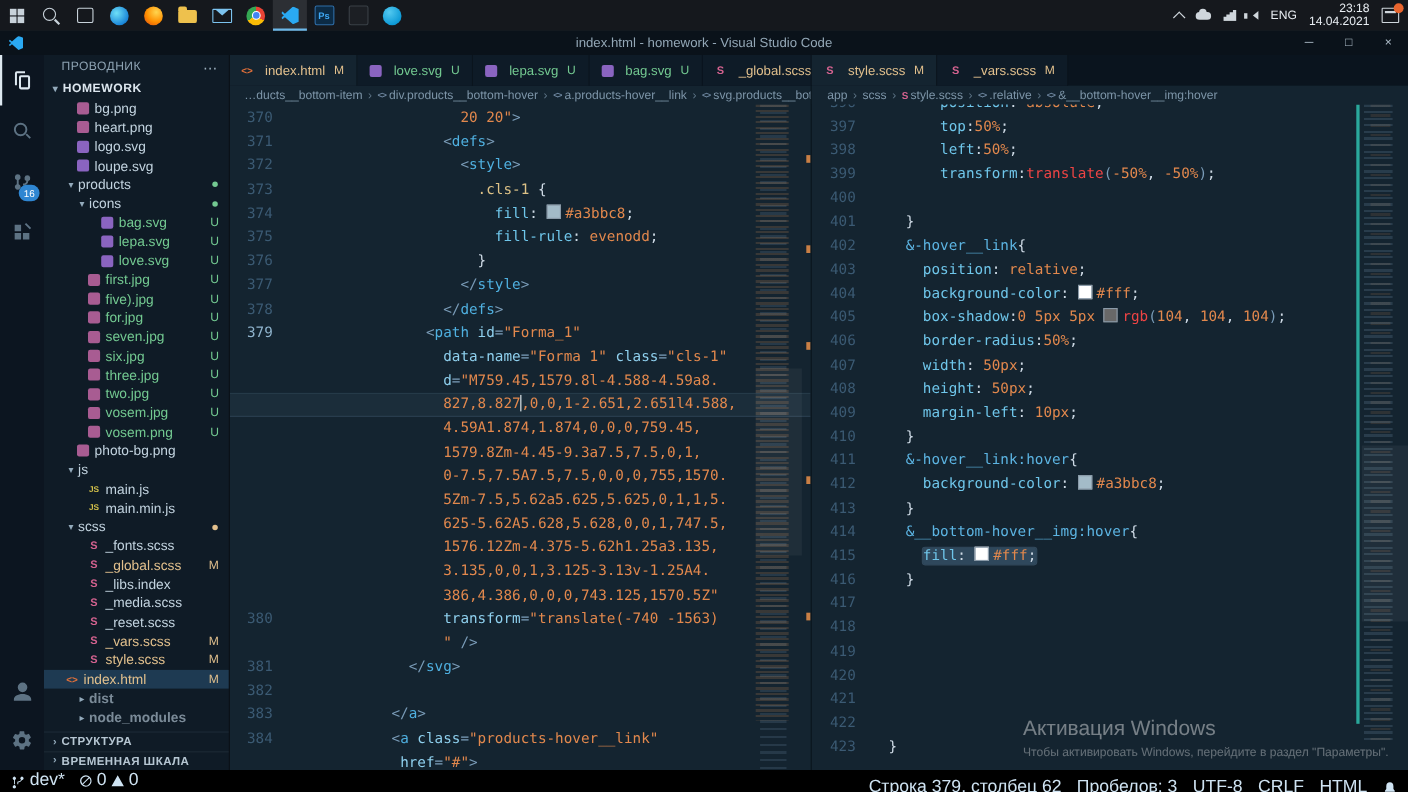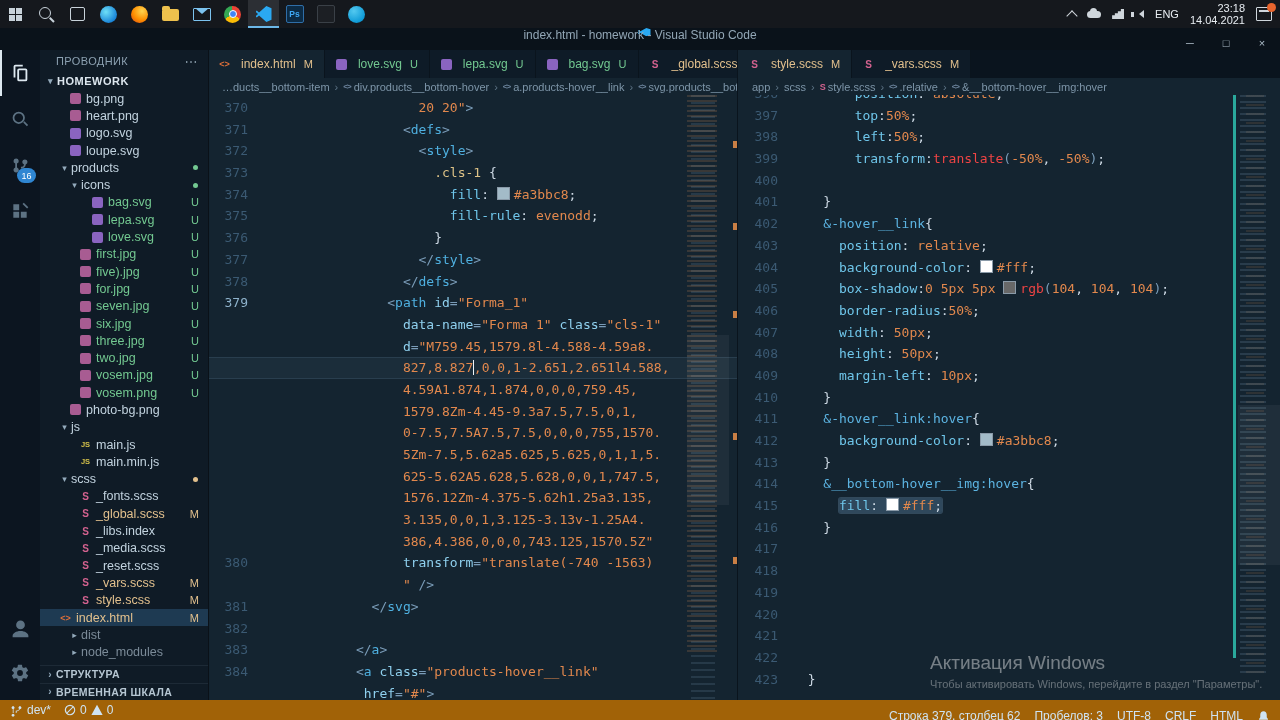--- a/index.html
+++ b/index.html
@@ -39,21 +39,21 @@
   .tr-network{width:12px;height:10px;background:#cfd6dc;clip-path:polygon(0 62%,23% 62%,23% 42%,48% 42%,48% 22%,73% 22%,73% 0,100% 0,100% 100%,0 100%);}
   .tr-volume{width:0;height:0;border:4px solid transparent;border-right:5px solid #cfd6dc;position:relative;}
   .tr-volume::before{content:'';position:absolute;left:-8px;top:-2.5px;width:3px;height:5px;background:#cfd6dc;}
   .tr-lang{font-size:11px;color:#e8edf2;text-align:right;}
   .tr-clock{text-align:right;font-size:11px;line-height:12.5px;color:#e8edf2;}
   .tr-ac{width:14px;height:12px;border:1.4px solid #cfd6dc;border-radius:1px;position:relative;}
   .tr-ac::before{content:'';position:absolute;left:2px;top:2px;right:2px;height:1.5px;background:#cfd6dc;}
   .tr-ac::after{content:'';position:absolute;right:-5px;top:-5px;width:9px;height:9px;border-radius:50%;background:#e8652e;}
 
   
-  .titlebar{position:absolute;top:28px;left:0;right:0;height:22px;background:#0a121a;display:flex;align-items:center;color:#93a7b6;font-size:12px;z-index:40;flex-direction:column;}
+  .titlebar{position:absolute;top:28px;left:0;right:0;height:22px;background:#0a121a;display:flex;align-items:center;color:#93a7b6;font-size:12px;z-index:40;}
   .vslogo{width:13px;height:13px;margin-left:8px;background:#2aa9f2;clip-path:polygon(68% 0,100% 14%,100% 86%,68% 100%,22% 60%,8% 72%,0 64%,16% 50%,0 36%,8% 28%,22% 40%);}
   .tb-title{position:absolute;left:0;right:0;text-align:center;pointer-events:none;}
   .win-controls{margin-left:auto;display:flex;height:100%;z-index:2;}
   .wc{width:36px;height:100%;display:flex;align-items:center;justify-content:center;color:#aebdc9;font-size:11px;cursor:pointer;}
 
   
   .activitybar{position:absolute;left:0;top:50px;width:40px;bottom:20px;background:#0c1520;z-index:30;}
   .ab-item{width:40px;height:46px;display:flex;align-items:center;justify-content:center;color:#5d7283;cursor:pointer;position:relative;}
   .ab-item.active{color:#dde8f0;box-shadow:inset 2px 0 0 #dde8f0;}
   .ab-badge{position:absolute;right:4px;bottom:5px;min-width:15px;height:15px;border-radius:9px;background:#2f86d2;color:#fff;font-size:9px;display:flex;align-items:center;justify-content:center;padding:0 2px;}
@@ -61,21 +61,21 @@
 
   
   .sidebar{position:absolute;left:40px;top:50px;width:168px;bottom:20px;background:#0f1b26;border-right:1px solid #0a1118;z-index:20;overflow:hidden;}
   .sb-header{height:22px;display:flex;align-items:center;padding:0 10px 0 16px;font-size:11px;letter-spacing:.4px;color:#8ca1b1;}
   .sb-actions{margin-left:auto;color:#9fb2c0;font-size:13px;cursor:pointer;}
   .sb-root{height:18px;display:flex;align-items:center;font-size:11px;font-weight:bold;letter-spacing:.5px;color:#dce6ee;padding-left:4px;cursor:pointer;}
   .sb-root .twisty{font-size:9px;}
   .tree{}
   .trow{display:flex;align-items:center;height:17.3px;font-size:12.5px;color:#c2d3df;cursor:pointer;white-space:nowrap;}
   .trow.selected{background:#1e3a52;}
-  .trow.dim>.tlabel{color:#7b8b98;}
+  .trow.dim>.tlabel{color:#7b8b98;font-weight:bold;}
   .trow.u>.tlabel{color:#73c991;}
   .trow.m>.tlabel{color:#e2c08d;}
   .twisty{width:13px;color:#93aabb;font-size:9px;flex:none;text-align:center;}
   .fi{width:11px;height:11px;border-radius:2px;margin-right:5px;flex:none;display:flex;align-items:center;justify-content:center;font-weight:bold;font-family:"Liberation Sans",sans-serif;}
   .fi-img{background:#a85c92;}
   .fi-svg{background:#8a64c0;}
   .fi-js{color:#d3c04a;font-size:7.5px;}  .fi-js::before{content:"JS";}
   .fi-scss{color:#d3628f;font-size:10px;} .fi-scss::before{content:"S";}
   .fi-html{color:#e0703a;font-size:9px;}  .fi-html::before{content:"<>";}
   .tbadge{margin-left:auto;padding-right:9px;font-size:11px;}
@@ -120,21 +120,21 @@
     repeating-linear-gradient(to bottom,rgba(226,150,90,.20) 0 2px,transparent 2px 5px) 0 0/30px 560px no-repeat,
     repeating-linear-gradient(to bottom,rgba(150,190,220,.16) 0 2px,transparent 2px 7px) 4px 0/24px 640px no-repeat;}
   .mm-right{right:0;background:
     repeating-linear-gradient(to bottom,rgba(150,190,220,.18) 0 2px,transparent 2px 6px) 2px 0/26px 580px no-repeat,
     repeating-linear-gradient(to bottom,rgba(226,150,90,.14) 0 2px,transparent 2px 9px) 8px 0/18px 580px no-repeat;}
   .mm-slider{position:absolute;left:0;right:0;background:rgba(255,255,255,.055);}
   .ruler-mark{position:absolute;right:0;width:4px;height:7px;background:#c97f45;}
   .teal-line{position:absolute;right:44px;top:0;bottom:42px;width:3px;background:#2ebfae;opacity:.85;}
 
   
-  .statusbar{position:absolute;left:0;right:0;bottom:0;height:20px;background:#a16207;display:flex;align-items:center;color:#cfe3f2;font-size:12px;padding:0 10px;gap:13px;z-index:60;}
+  .statusbar{position:absolute;left:0;right:0;bottom:0;height:20px;background:#000000;display:flex;align-items:center;color:#cfe3f2;font-size:16px;padding:0 10px;gap:13px;z-index:60;}
   .st-item{display:flex;align-items:center;gap:4px;cursor:pointer;white-space:nowrap;}
   .st-right{margin-left:auto;display:flex;align-items:center;gap:14px;margin-top:12px;}
   .st-ico{display:flex;align-items:center;}
 
   
   .watermark{position:absolute;left:930px;top:652px;z-index:15;pointer-events:none;}
   .wm1{font-size:19px;color:rgba(255,255,255,.42);}
   .wm2{font-size:11px;color:rgba(255,255,255,.34);margin-top:4px;}
 </style>
 </head>

